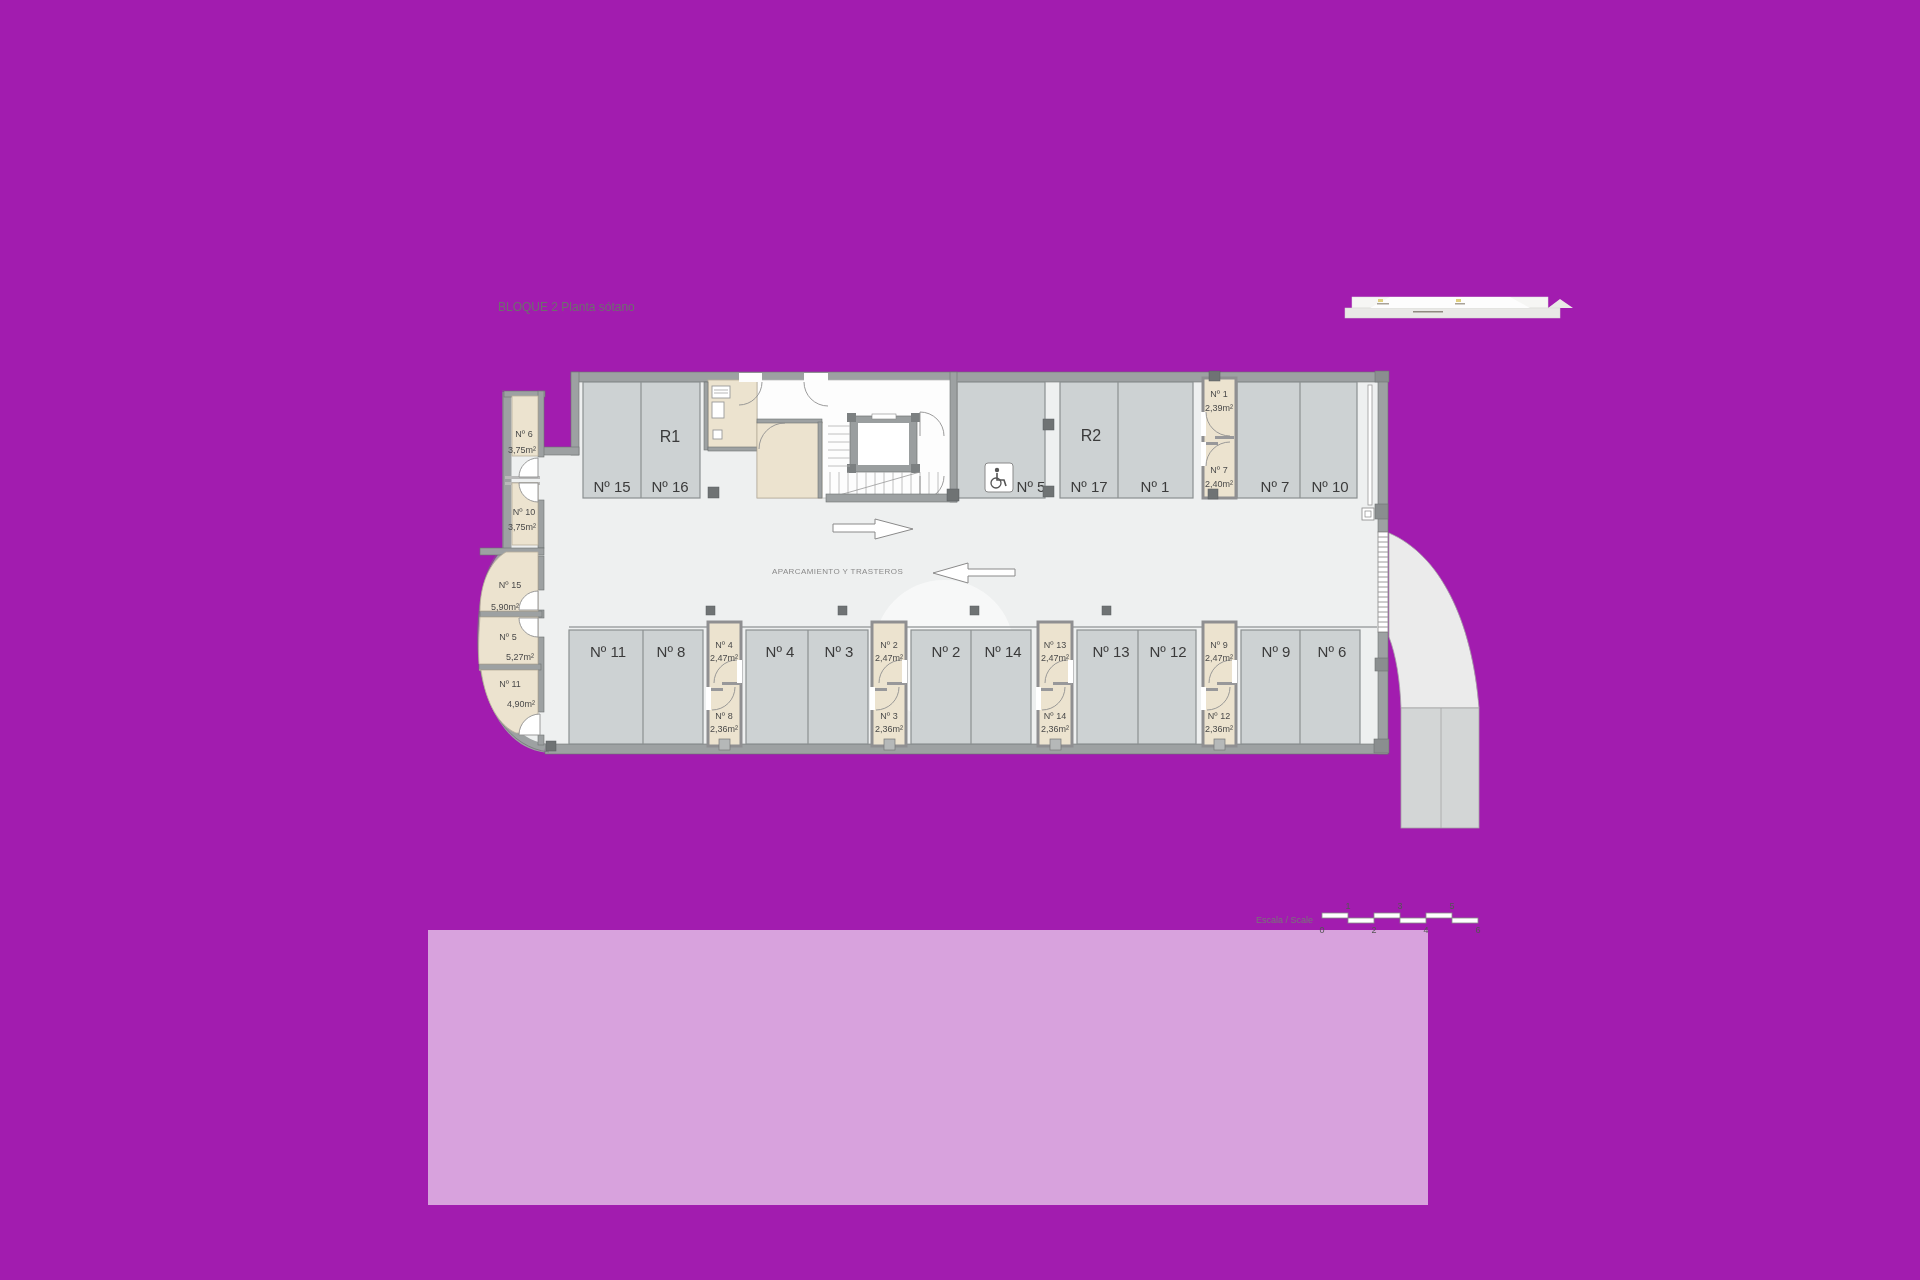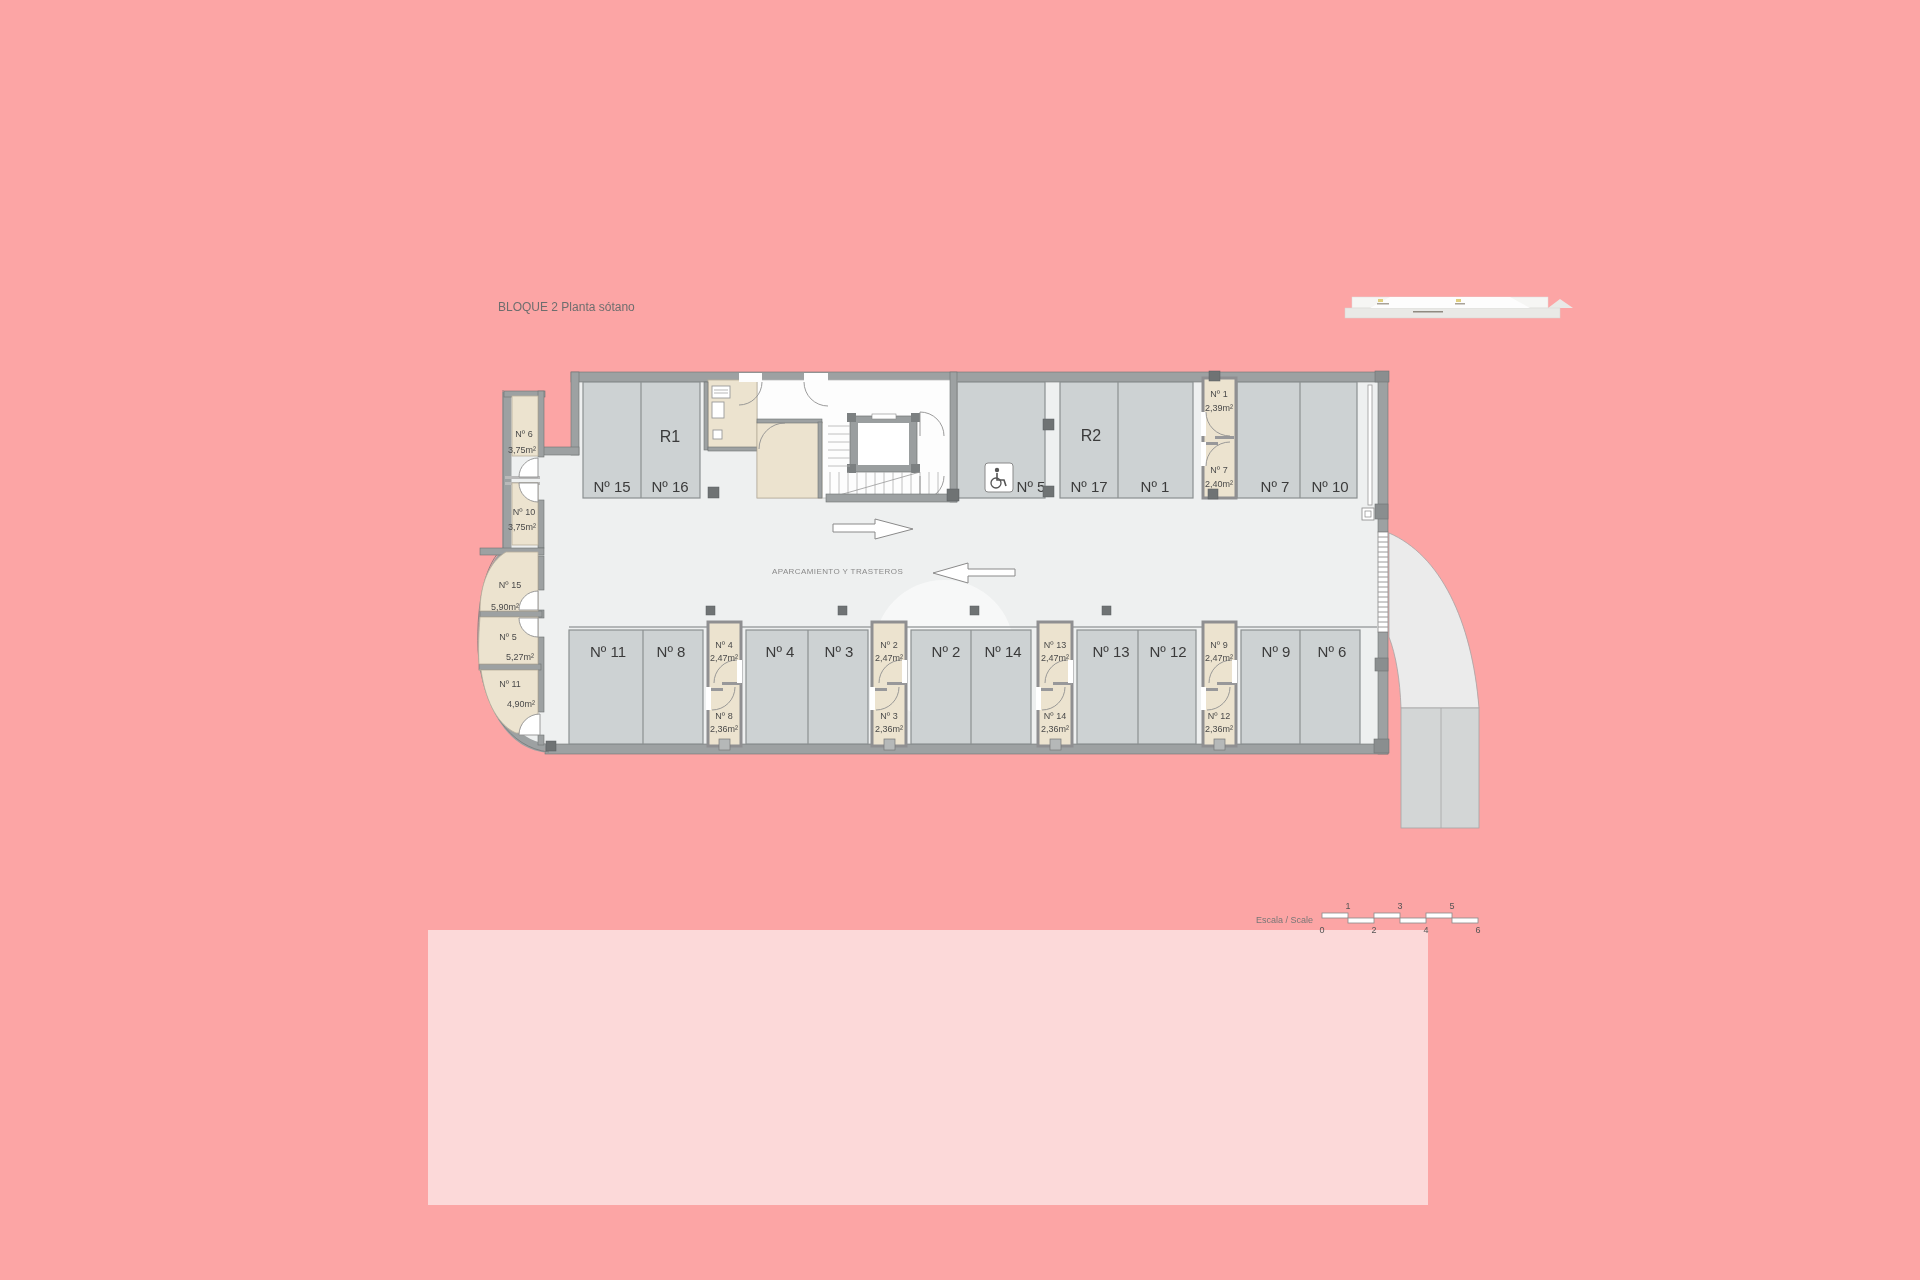--- a/index.html
+++ b/index.html
@@ -1,17 +1,17 @@
 <!DOCTYPE html>
 <html><head>
 <meta charset="utf-8">
 <style>
   html,body{margin:0;padding:0;background:#fff;}
   body{font-family:"Liberation Sans", sans-serif;}
-  .page{position:relative;width:1920px;height:1280px;background:#fca5a5;overflow:hidden;}
+  .page{position:relative;width:1920px;height:1280px;background:#a21caf;overflow:hidden;}
   svg{position:absolute;left:0;top:0;}
   text{font-family:"Liberation Sans", sans-serif;fill:#3b3b3b;}
   .t-title{font-size:12px;fill:#6e6e6e;}
   .t-stall{font-size:15px;fill:#3b3b3b;}
   .t-zone{font-size:16px;fill:#3b3b3b;}
   .t-small{font-size:9px;fill:#4a4a4a;}
   .t-area{font-size:8px;fill:#8a8a8a;letter-spacing:.4px;}
   .t-scale{font-size:9px;fill:#777;}
   .t-tick{font-size:9px;fill:#555;}
   .wall{fill:#9da1a2;stroke:#6f7374;stroke-width:.6;}

